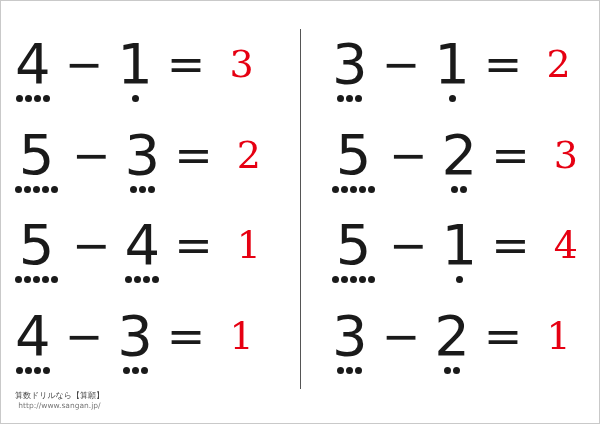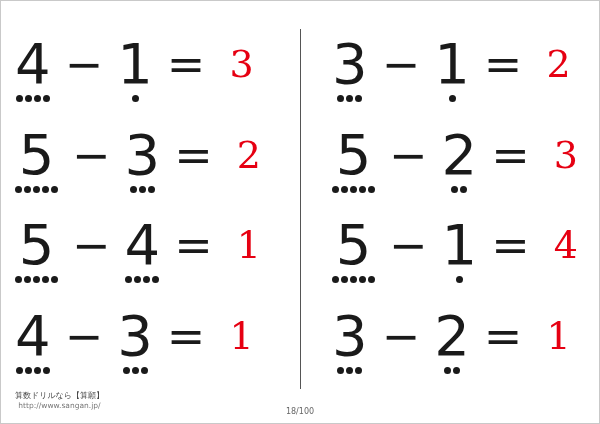--- a/index.html
+++ b/index.html
@@ -261,16 +261,15 @@
       <div class="answer">1</div>
     </div>
 
   </div>
 
   <div class="footer-site">
     <div>算数ドリルなら【算願】</div>
     <div class="url">http://www.sangan.jp/</div>
   </div>
 
-  <div class="footer-page">18/100</div>
 
 
 </div>
 
 </body></html>

